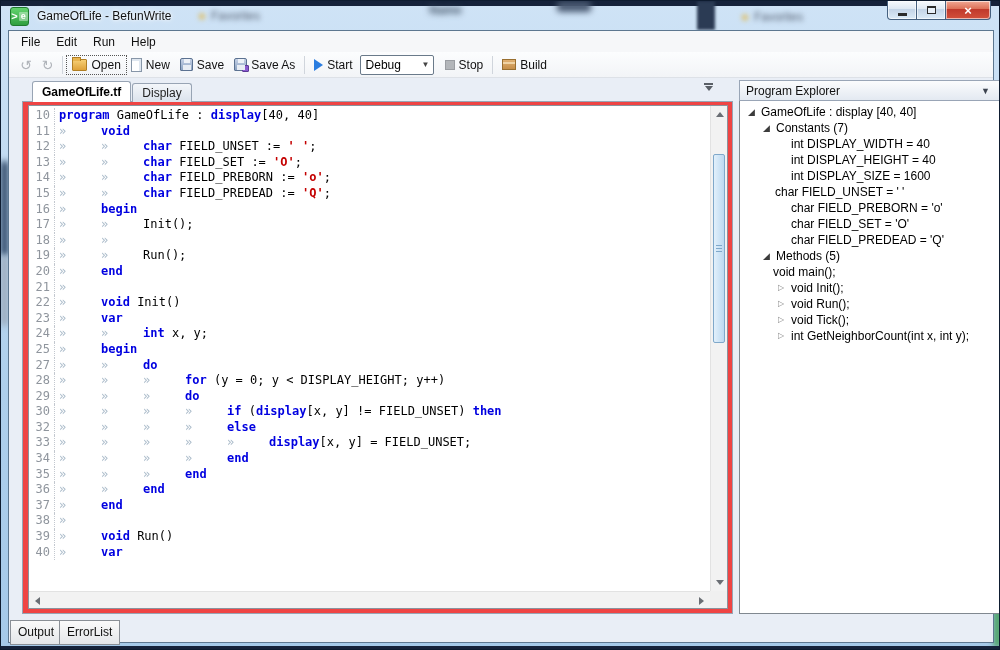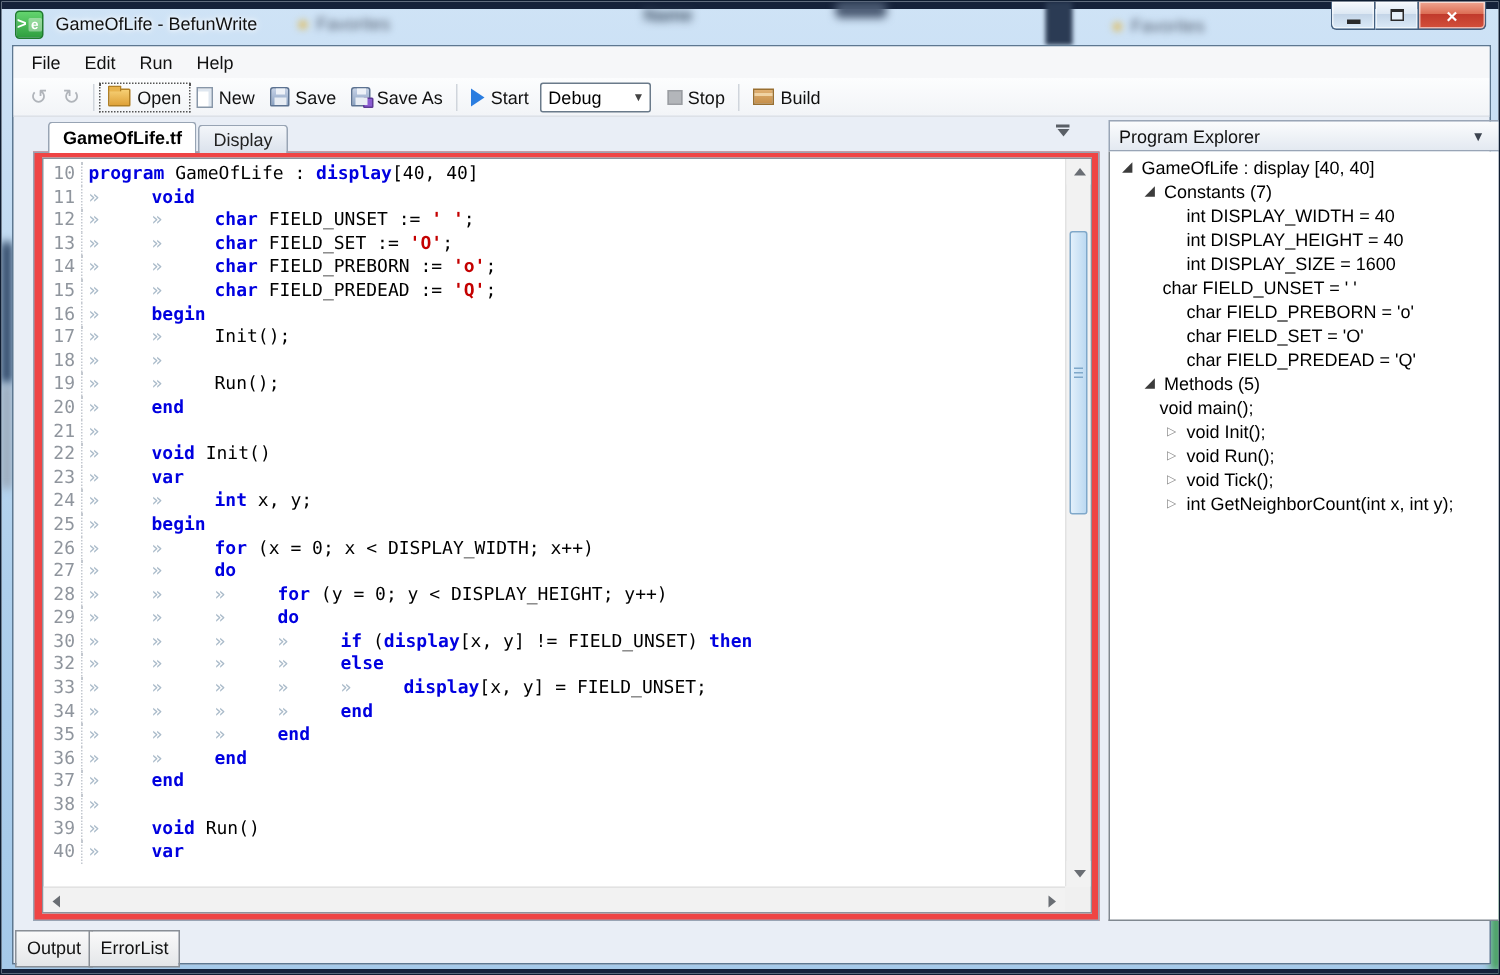--- a/index.html
+++ b/index.html
@@ -254,21 +254,20 @@
               <div class="code-row"><span class="ln">16</span><span class="code"><span class="tabmark">»</span><span class="kw">begin</span></span></div>
               <div class="code-row"><span class="ln">17</span><span class="code"><span class="tabmark">»</span><span class="tabmark">»</span><span class="pl">Init();</span></span></div>
               <div class="code-row"><span class="ln">18</span><span class="code"><span class="tabmark">»</span><span class="tabmark">»</span></span></div>
               <div class="code-row"><span class="ln">19</span><span class="code"><span class="tabmark">»</span><span class="tabmark">»</span><span class="pl">Run();</span></span></div>
               <div class="code-row"><span class="ln">20</span><span class="code"><span class="tabmark">»</span><span class="kw">end</span></span></div>
               <div class="code-row"><span class="ln">21</span><span class="code"><span class="tabmark">»</span></span></div>
               <div class="code-row"><span class="ln">22</span><span class="code"><span class="tabmark">»</span><span class="kw">void</span><span class="pl"> Init()</span></span></div>
               <div class="code-row"><span class="ln">23</span><span class="code"><span class="tabmark">»</span><span class="kw">var</span></span></div>
               <div class="code-row"><span class="ln">24</span><span class="code"><span class="tabmark">»</span><span class="tabmark">»</span><span class="kw">int</span><span class="pl"> x, y;</span></span></div>
               <div class="code-row"><span class="ln">25</span><span class="code"><span class="tabmark">»</span><span class="kw">begin</span></span></div>
-              <div class="code-row"><span class="ln">26</span><span class="code"><span class="tabmark">»</span><span class="tabmark">»</span><span class="kw">for</span><span class="pl"> (x = 0; x &lt; DISPLAY_WIDTH; x++)</span></span></div>
               <div class="code-row"><span class="ln">27</span><span class="code"><span class="tabmark">»</span><span class="tabmark">»</span><span class="kw">do</span></span></div>
               <div class="code-row"><span class="ln">28</span><span class="code"><span class="tabmark">»</span><span class="tabmark">»</span><span class="tabmark">»</span><span class="kw">for</span><span class="pl"> (y = 0; y &lt; DISPLAY_HEIGHT; y++)</span></span></div>
               <div class="code-row"><span class="ln">29</span><span class="code"><span class="tabmark">»</span><span class="tabmark">»</span><span class="tabmark">»</span><span class="kw">do</span></span></div>
               <div class="code-row"><span class="ln">30</span><span class="code"><span class="tabmark">»</span><span class="tabmark">»</span><span class="tabmark">»</span><span class="tabmark">»</span><span class="kw">if</span><span class="pl"> (</span><span class="kw">display</span><span class="pl">[x, y] != FIELD_UNSET) </span><span class="kw">then</span></span></div>
               <div class="code-row"><span class="ln">32</span><span class="code"><span class="tabmark">»</span><span class="tabmark">»</span><span class="tabmark">»</span><span class="tabmark">»</span><span class="kw">else</span></span></div>
               <div class="code-row"><span class="ln">33</span><span class="code"><span class="tabmark">»</span><span class="tabmark">»</span><span class="tabmark">»</span><span class="tabmark">»</span><span class="tabmark">»</span><span class="kw">display</span><span class="pl">[x, y] = FIELD_UNSET;</span></span></div>
               <div class="code-row"><span class="ln">34</span><span class="code"><span class="tabmark">»</span><span class="tabmark">»</span><span class="tabmark">»</span><span class="tabmark">»</span><span class="kw">end</span></span></div>
               <div class="code-row"><span class="ln">35</span><span class="code"><span class="tabmark">»</span><span class="tabmark">»</span><span class="tabmark">»</span><span class="kw">end</span></span></div>
               <div class="code-row"><span class="ln">36</span><span class="code"><span class="tabmark">»</span><span class="tabmark">»</span><span class="kw">end</span></span></div>
               <div class="code-row"><span class="ln">37</span><span class="code"><span class="tabmark">»</span><span class="kw">end</span></span></div>

